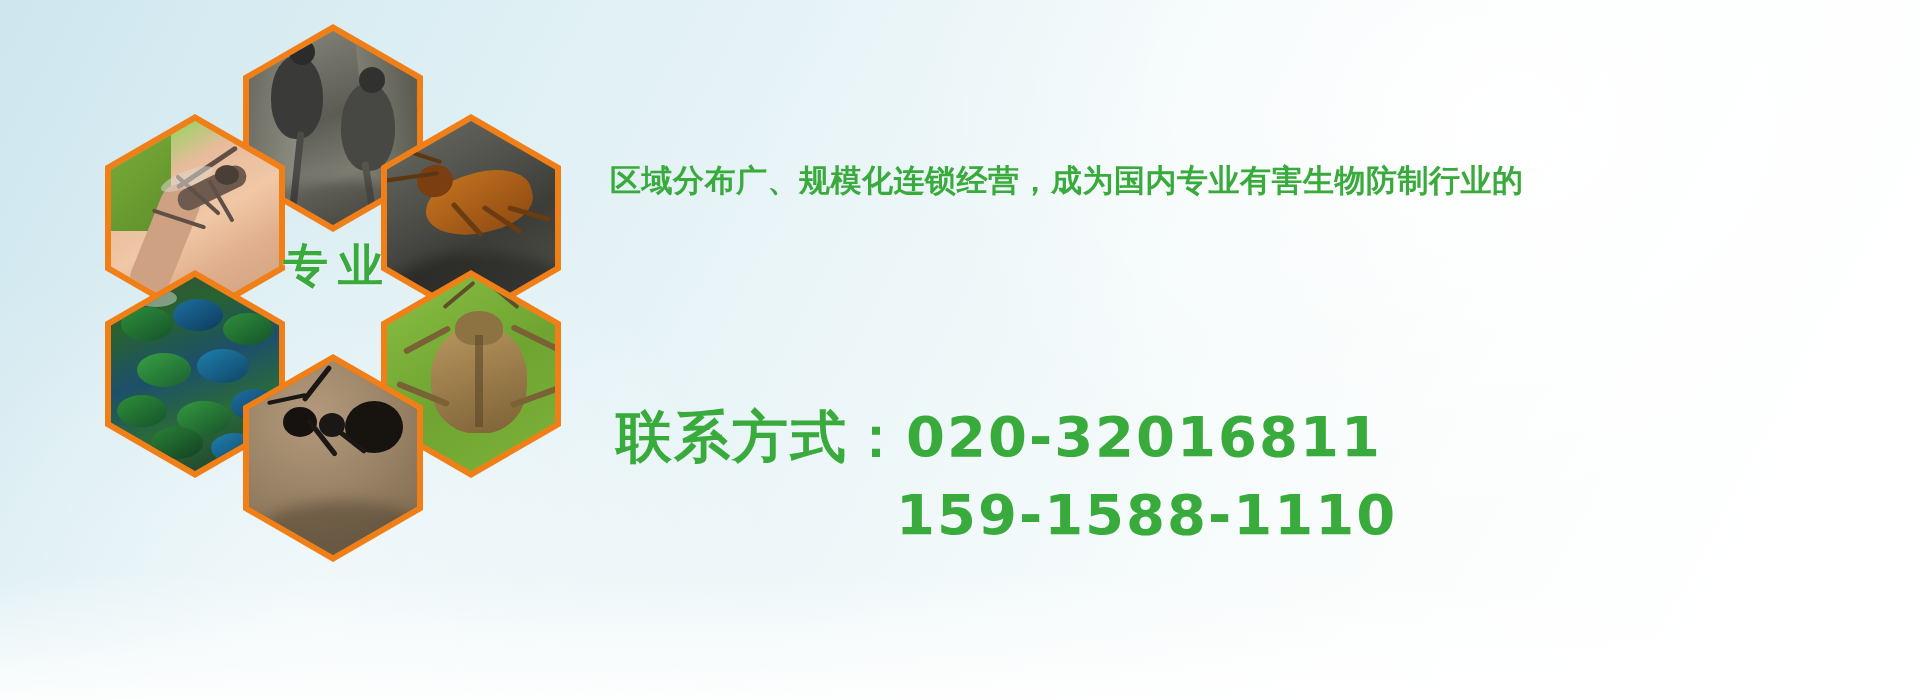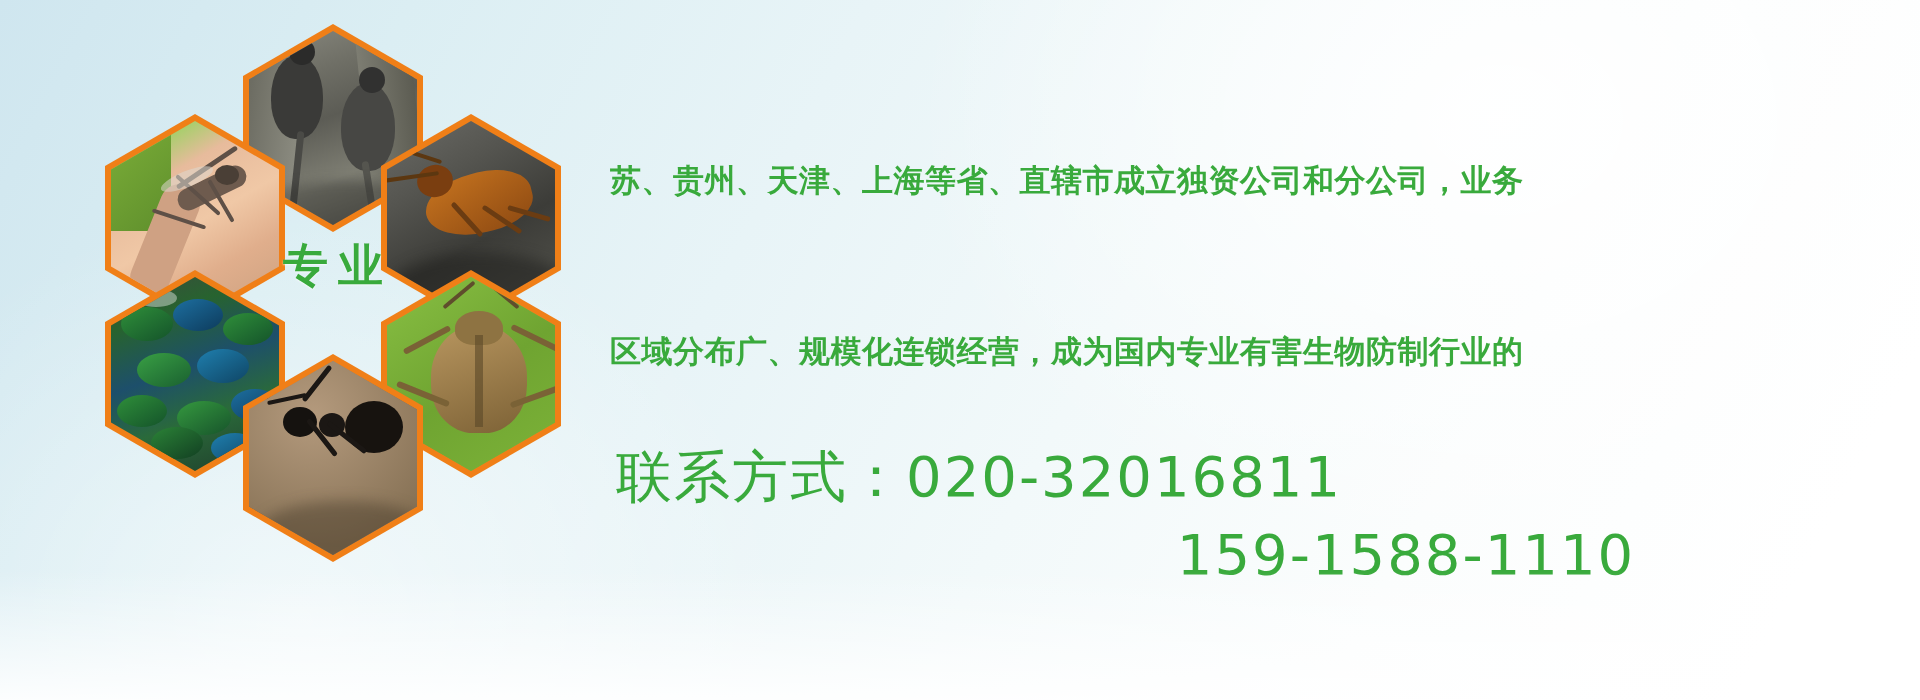--- a/index.html
+++ b/index.html
@@ -79,26 +79,25 @@
     color:#39aa3c; font-size:31px; line-height:57px; font-weight:bold;
     font-family:"DejaVu Sans","Liberation Sans",sans-serif;
     letter-spacing:.5px;
     white-space:pre-wrap;
   }
   .intro .l { display:block; }
   .intro .l1 { text-indent:62px; }
 
   .contact {
     position:absolute; left:616px; top:398px; width:1300px;
-    color:#39aa3c; font-weight:normal;
+    color:#39aa3c; font-weight:bold;
     font-family:"DejaVu Sans","Liberation Sans",sans-serif;
-    margin-top:40px;
   }
   .contact .line1 { font-size:56px; line-height:78px; letter-spacing:2px; white-space:pre; }
-  .contact .line2 { font-size:56px; line-height:78px; letter-spacing:2px; padding-left:280px; white-space:pre;text-align:center; }
+  .contact .line2 { font-size:56px; line-height:78px; letter-spacing:2px; padding-left:280px; white-space:pre; }
 </style>
 </head>
 <body>
 
 <div id="banner">
 
   <div class="hex-cluster">
 
     <div class="hex h-top">
       <div class="inner">
@@ -199,21 +198,20 @@
         </div>
       </div>
     </div>
 
     <div class="hex-center-label">
       <span>专业</span>
     </div>
   </div>
 
   <div class="intro">
-    <span class="l">苏、贵州、天津、上海等省、直辖市成立独资公司和分公司，业务</span>
     <span class="l">区域分布广、规模化连锁经营，成为国内专业有害生物防制行业的</span>
     
   </div>
 
   <div class="contact">
     <div class="line1"><span>联系方式：</span><span>020-32016811</span></div>
     <div class="line2">159-1588-1110</div>
   </div>
 
 </div>

